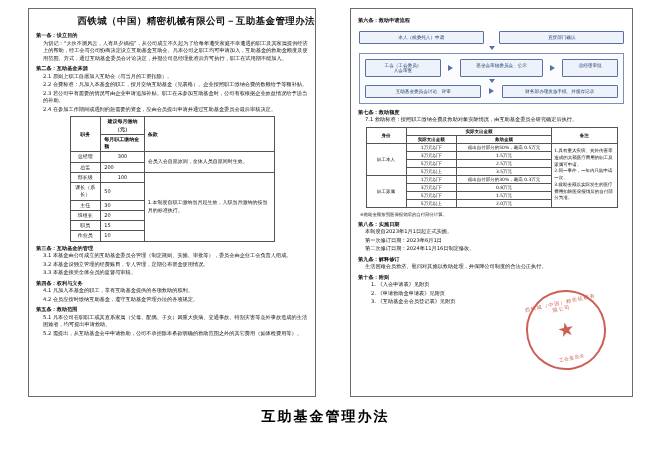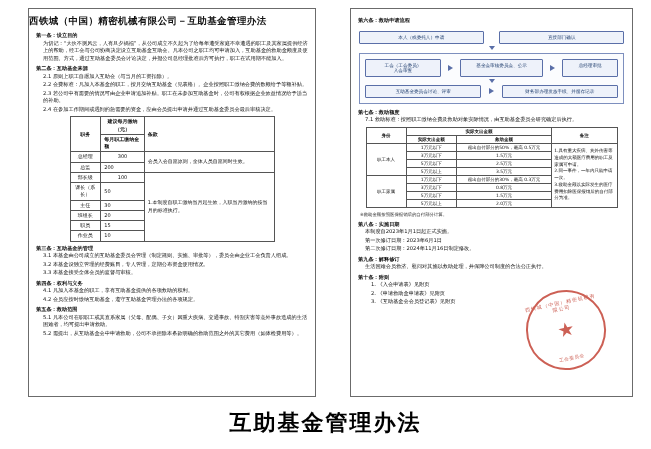--- a/index.html
+++ b/index.html
@@ -9,21 +9,21 @@
     color:#111;overflow:hidden;position:relative;
   }
   .page{
     position:absolute;background:#fff;border:1px solid #6b6b6b;
     box-sizing:border-box;overflow:hidden;
   }
   #page-left{left:28px;top:8px;width:288px;height:389px;}
   #page-right{left:350px;top:8px;width:283px;height:389px;}
 
   .doc-title{
-    text-align:left;font-weight:bold;font-size:9.5px;
+    text-align:right;font-weight:bold;font-size:9.5px;
     letter-spacing:.4px;margin:6px 0 4px 0;
   }
   .sec{font-size:5.2px;line-height:1.45;padding:0 7px;}
   .sec-h{font-weight:bold;margin-top:3px;}
   .p{margin:0 0 1px 0;}
   .indent{padding-left:7px;}
   .indent2{padding-left:13px;}
 
   
   table.t{border-collapse:collapse;font-size:5px;}
@@ -66,21 +66,21 @@
     font-size:5px;letter-spacing:1px;
   }
   .stamp .bot-text{
     position:absolute;left:0;bottom:7px;width:100%;text-align:center;
     font-size:4.6px;letter-spacing:.6px;
   }
 
   .caption{
     position:absolute;left:0;top:408px;width:100%;text-align:center;
     font-family:"DejaVu Serif","Liberation Serif",serif;
-    font-weight:bold;font-size:22px;letter-spacing:2px;color:#000;
+    font-weight:bold;font-size:14px;letter-spacing:2px;color:#000;
   }
 </style>
 </head>
 <body>
 
 <div class="page" id="page-left">
   <div class="doc-title">西铁城（中国）精密机械有限公司－互助基金管理办法</div>
 
   <div class="sec">
 

